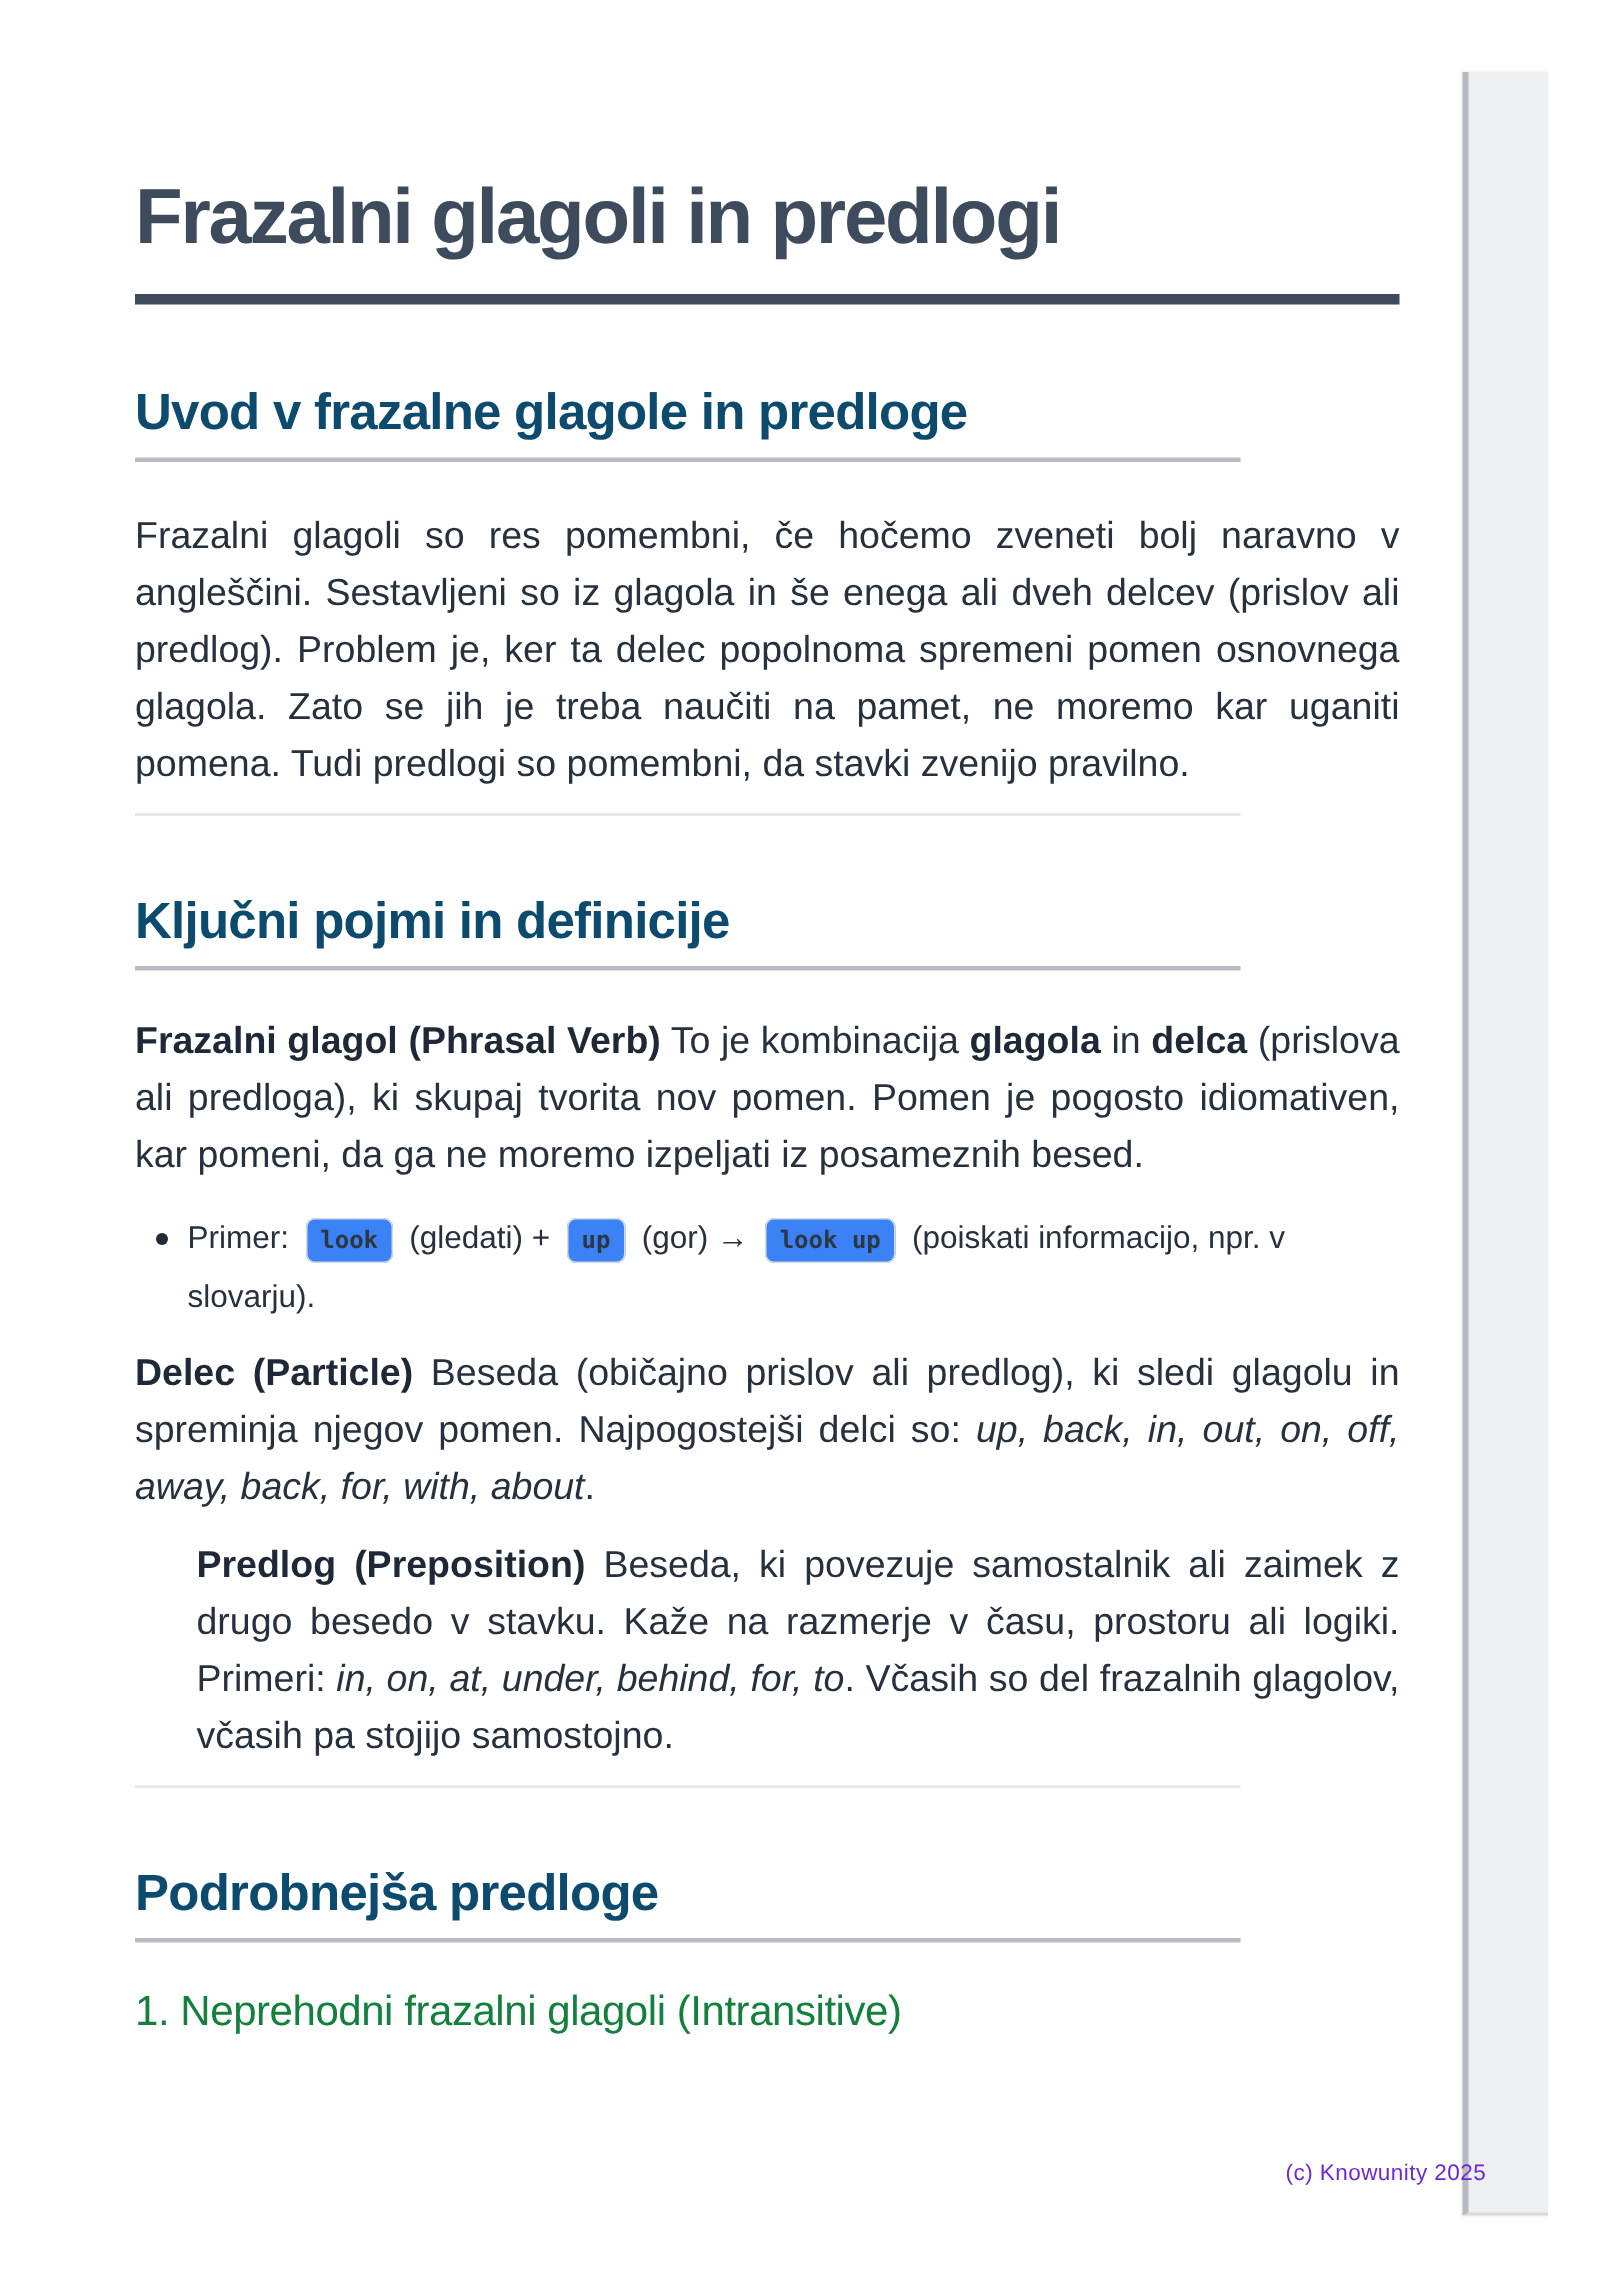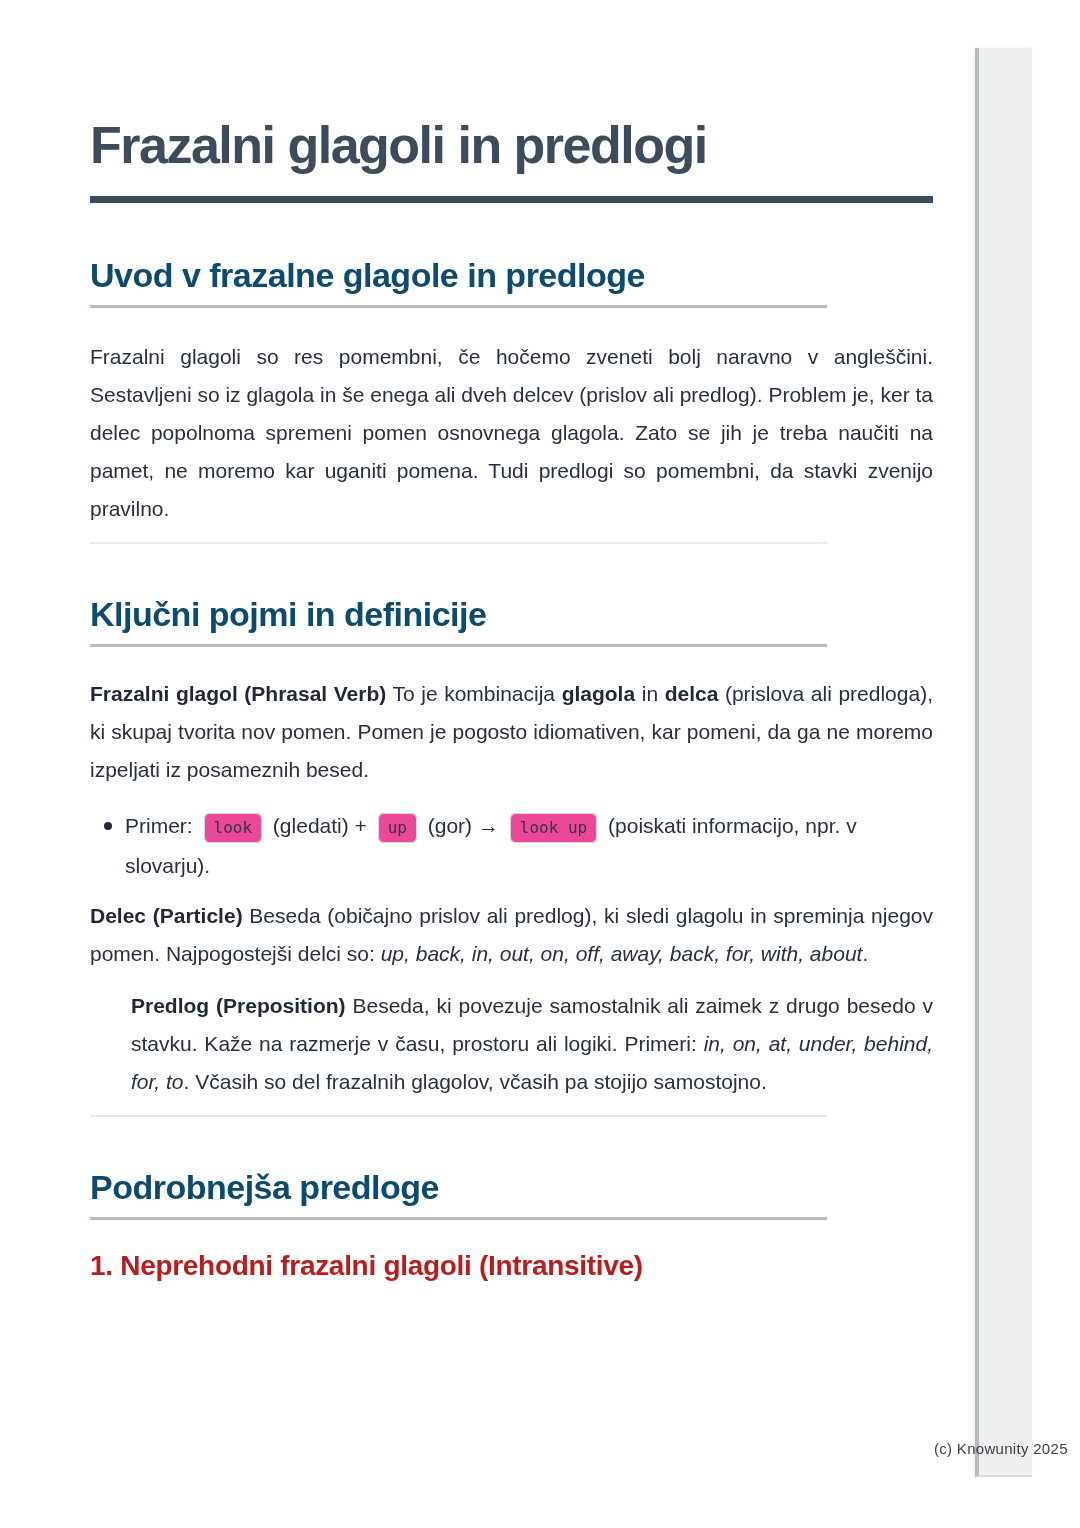--- a/index.html
+++ b/index.html
@@ -42,21 +42,21 @@
   }
   h2.first { margin-top: 50px; }
   .h2-rule {
     margin-top: 8px;
     width: 737px; height: 3px;
     background: #b8bcc2;
   }
   .para {
     margin: 0;
     margin-top: 28px;
-    font-size: 21px;
+    font-size: 25px;
     line-height: 38px;
     text-align: justify;
     color: #27303d;
   }
   .para.tight { margin-top: 12px; }
   .para.mid { margin-top: 14px; margin-left: 41px; }
   .para b, .para strong { font-weight: 700; color: #1f2836; }
   .para em { font-style: italic; }
   .divider {
     margin-top: 14px;
@@ -74,55 +74,55 @@
     flex: none;
     width: 8px; height: 8px;
     border-radius: 50%;
     background: #222a36;
     margin: 15px 0 0 14px;
   }
   .bullet-text { width: 795px; }
   .chip {
     font-family: "DejaVu Sans Mono", "Liberation Mono", monospace;
     font-size: 16px;
-    font-weight: 400;
+    font-weight: 700;
     color: #2d3643;
-    background: #ec4899;
+    background: #3b82f6;
     border: 1.5px solid #d6d9dd;
     border-radius: 6px;
     padding: 4px 9px 5px;
     margin: 0 5px;
     white-space: pre;
   }
   h3 {
     margin: 0;
     margin-top: 28px;
     font-size: 28px;
     line-height: 36px;
-    font-weight: 700;
+    font-weight: 400;
     letter-spacing: -0.3px;
-    color: #b91c1c;
+    color: #15803d;
   }
   .page-edge {
     position: absolute;
     left: 975px; top: 48px;
     width: 57px; height: 1429px;
     background: #edeff1;
     border-left: 4px solid #b7babe;
     border-bottom: 2px solid #d9dbde;
     box-sizing: border-box;
     box-shadow: -1px 0 2px rgba(0,0,0,0.08);
     z-index: 2;
   }
   .watermark {
     position: absolute;
-    left: 934px; top: 1440px;
+    left: 857px; top: 1440px;
     font-size: 15px;
     letter-spacing: 0.3px;
-    color: #404040;
+    color: #6d28d9;
     z-index: 5;
     white-space: nowrap;
   }
 </style>
 </head>
 <body>
 
 <div class="content">
 
   <h1>Frazalni glagoli in predlogi</h1>

